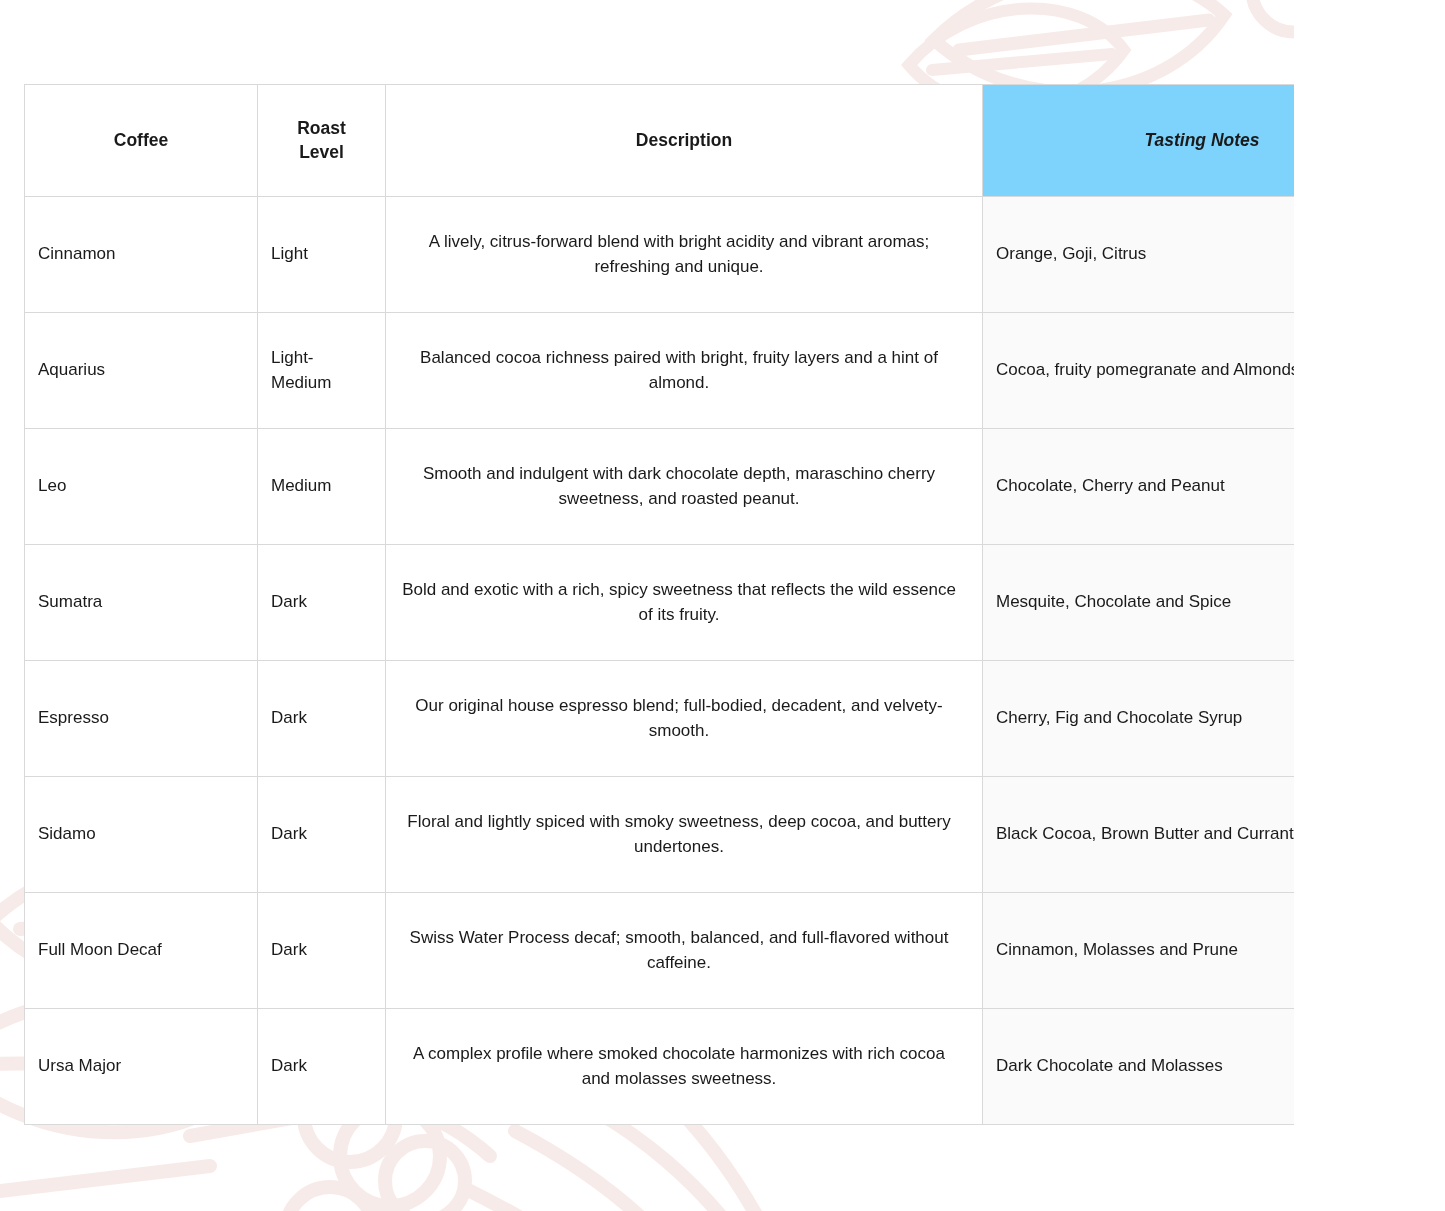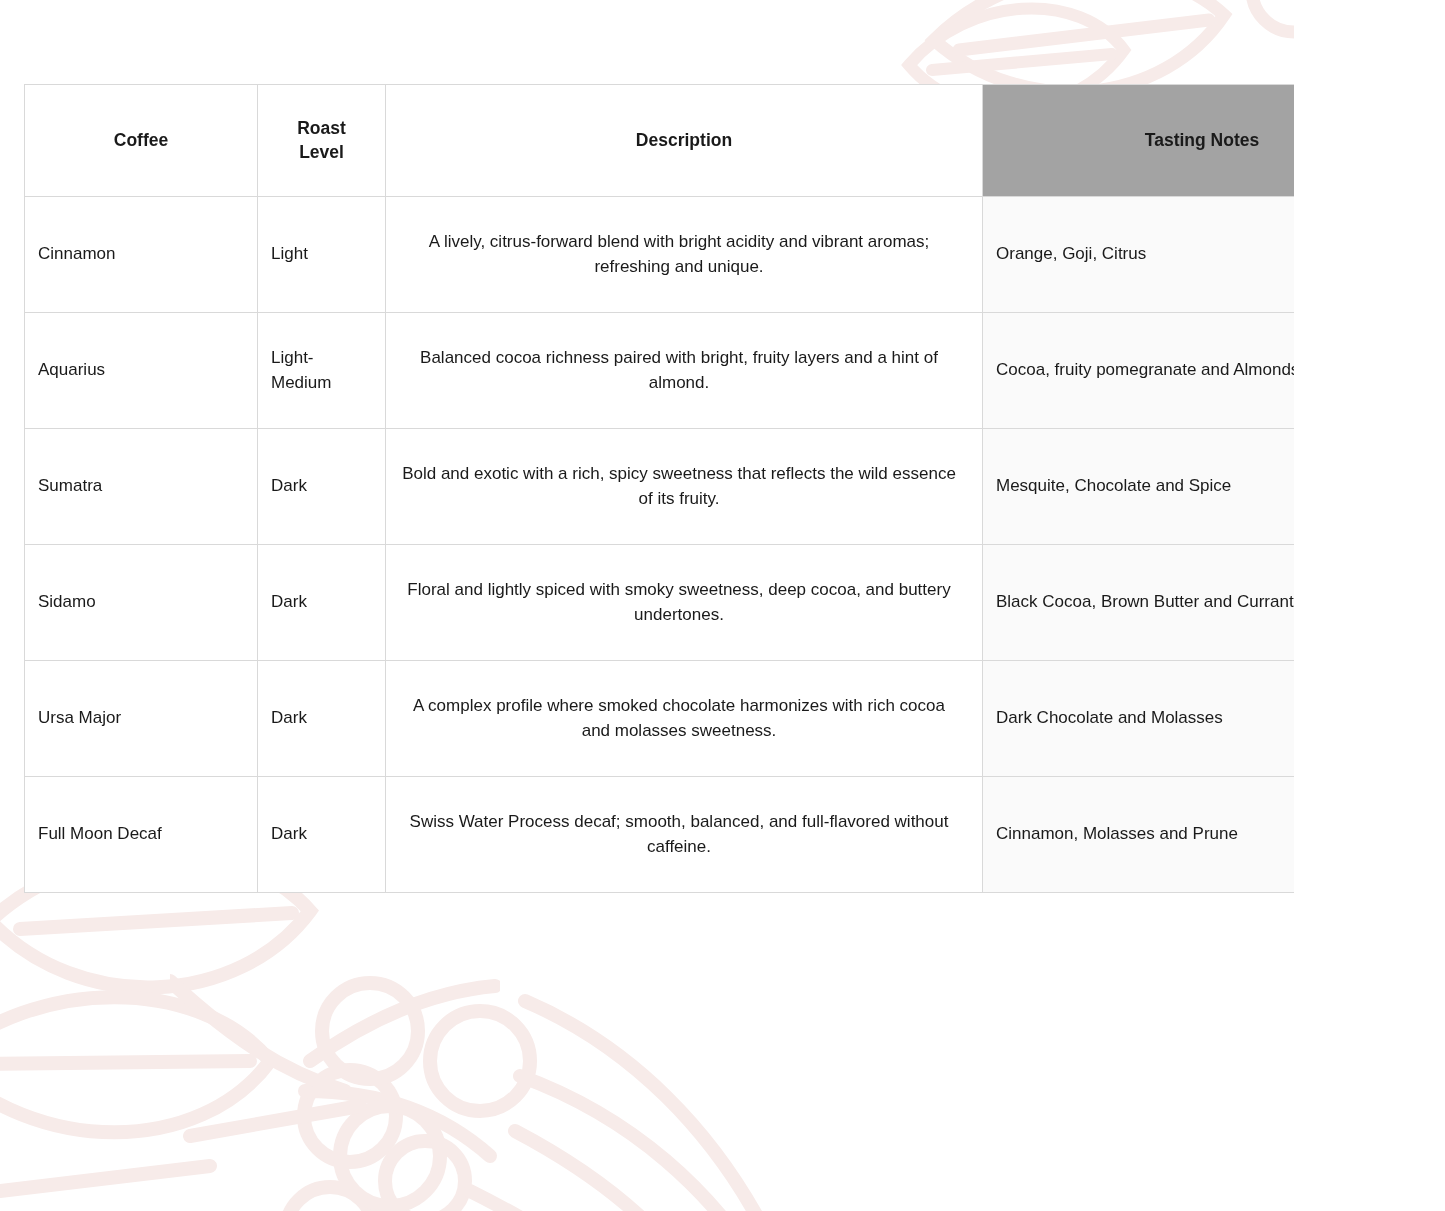--- a/index.html
+++ b/index.html
@@ -62,21 +62,22 @@
   thead th {
     height: 112px;
     text-align: center;
     font-weight: bold;
     font-size: 17.5px;
     line-height: 1.35;
     background: #ffffff;
     padding: 8px 10px;
   }
   thead th.notes-head {
-    background: #a3a3a3;
+    background: #7dd3fc;
+    font-style: italic;
   }
 
   tbody td {
     height: 116px;
     font-size: 17px;
     font-weight: normal;
     line-height: 1.45;
     background: #ffffff;
     padding: 10px 12px;
   }
@@ -172,40 +173,52 @@
           <td class="cell-desc">A lively, citrus-forward blend with bright acidity and vibrant aromas; refreshing and unique.</td>
           <td class="cell-notes">Orange, Goji, Citrus</td>
         </tr>
         <tr>
           <td class="cell-coffee">Aquarius</td>
           <td class="cell-roast">Light-Medium</td>
           <td class="cell-desc">Balanced cocoa richness paired with bright, fruity layers and a hint of almond.</td>
           <td class="cell-notes">Cocoa, fruity pomegranate and Almonds</td>
         </tr>
         <tr>
+          <td class="cell-coffee">Leo</td>
+          <td class="cell-roast">Medium</td>
+          <td class="cell-desc">Smooth and indulgent with dark chocolate depth, maraschino cherry sweetness, and roasted peanut.</td>
+          <td class="cell-notes">Chocolate, Cherry and Peanut</td>
+        </tr>
+        <tr>
           <td class="cell-coffee">Sumatra</td>
           <td class="cell-roast">Dark</td>
           <td class="cell-desc">Bold and exotic with a rich, spicy sweetness that reflects the wild essence of its fruity.</td>
           <td class="cell-notes">Mesquite, Chocolate and Spice</td>
         </tr>
         <tr>
+          <td class="cell-coffee">Espresso</td>
+          <td class="cell-roast">Dark</td>
+          <td class="cell-desc">Our original house espresso blend; full-bodied, decadent, and velvety-smooth.</td>
+          <td class="cell-notes">Cherry, Fig and Chocolate Syrup</td>
+        </tr>
+        <tr>
           <td class="cell-coffee">Sidamo</td>
           <td class="cell-roast">Dark</td>
           <td class="cell-desc">Floral and lightly spiced with smoky sweetness, deep cocoa, and buttery undertones.</td>
           <td class="cell-notes">Black Cocoa, Brown Butter and Currant</td>
         </tr>
         <tr>
+          <td class="cell-coffee">Full Moon Decaf</td>
+          <td class="cell-roast">Dark</td>
+          <td class="cell-desc">Swiss Water Process decaf; smooth, balanced, and full-flavored without caffeine.</td>
+          <td class="cell-notes">Cinnamon, Molasses and Prune</td>
+        </tr>
+        <tr>
           <td class="cell-coffee">Ursa Major</td>
           <td class="cell-roast">Dark</td>
           <td class="cell-desc">A complex profile where smoked chocolate harmonizes with rich cocoa and molasses sweetness.</td>
           <td class="cell-notes">Dark Chocolate and Molasses</td>
-        </tr>
-        <tr>
-          <td class="cell-coffee">Full Moon Decaf</td>
-          <td class="cell-roast">Dark</td>
-          <td class="cell-desc">Swiss Water Process decaf; smooth, balanced, and full-flavored without caffeine.</td>
-          <td class="cell-notes">Cinnamon, Molasses and Prune</td>
         </tr>
       </tbody>
     </table>
   </div>
 
 </div>
 
 </body></html>

